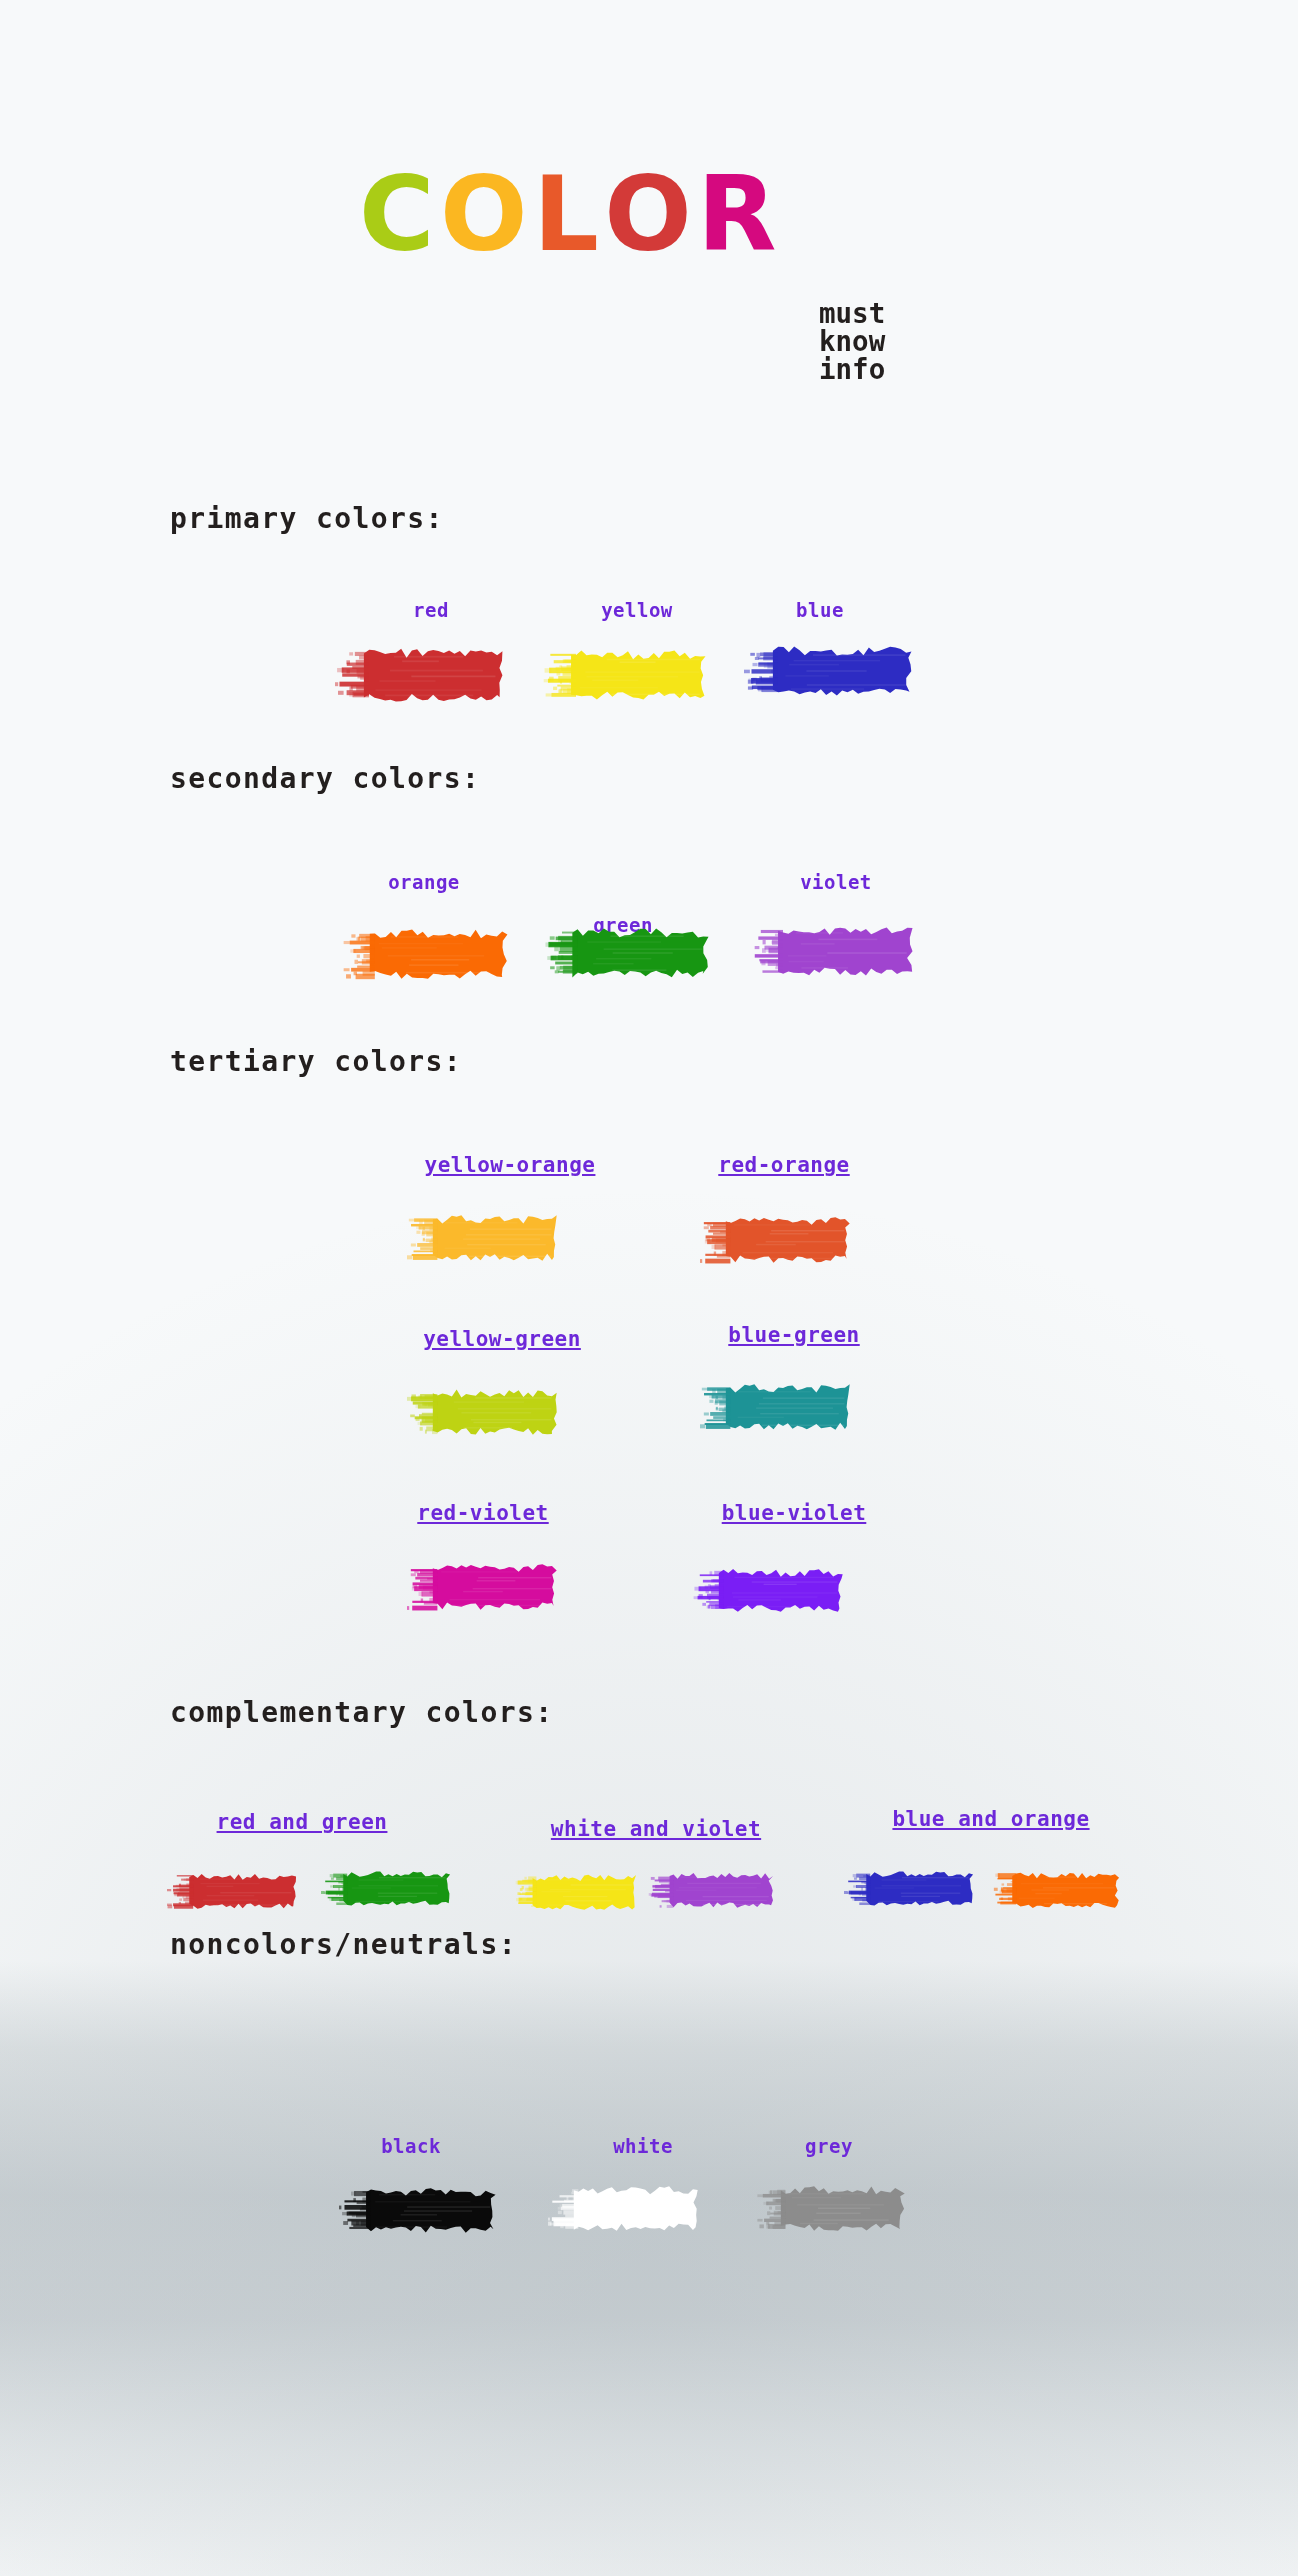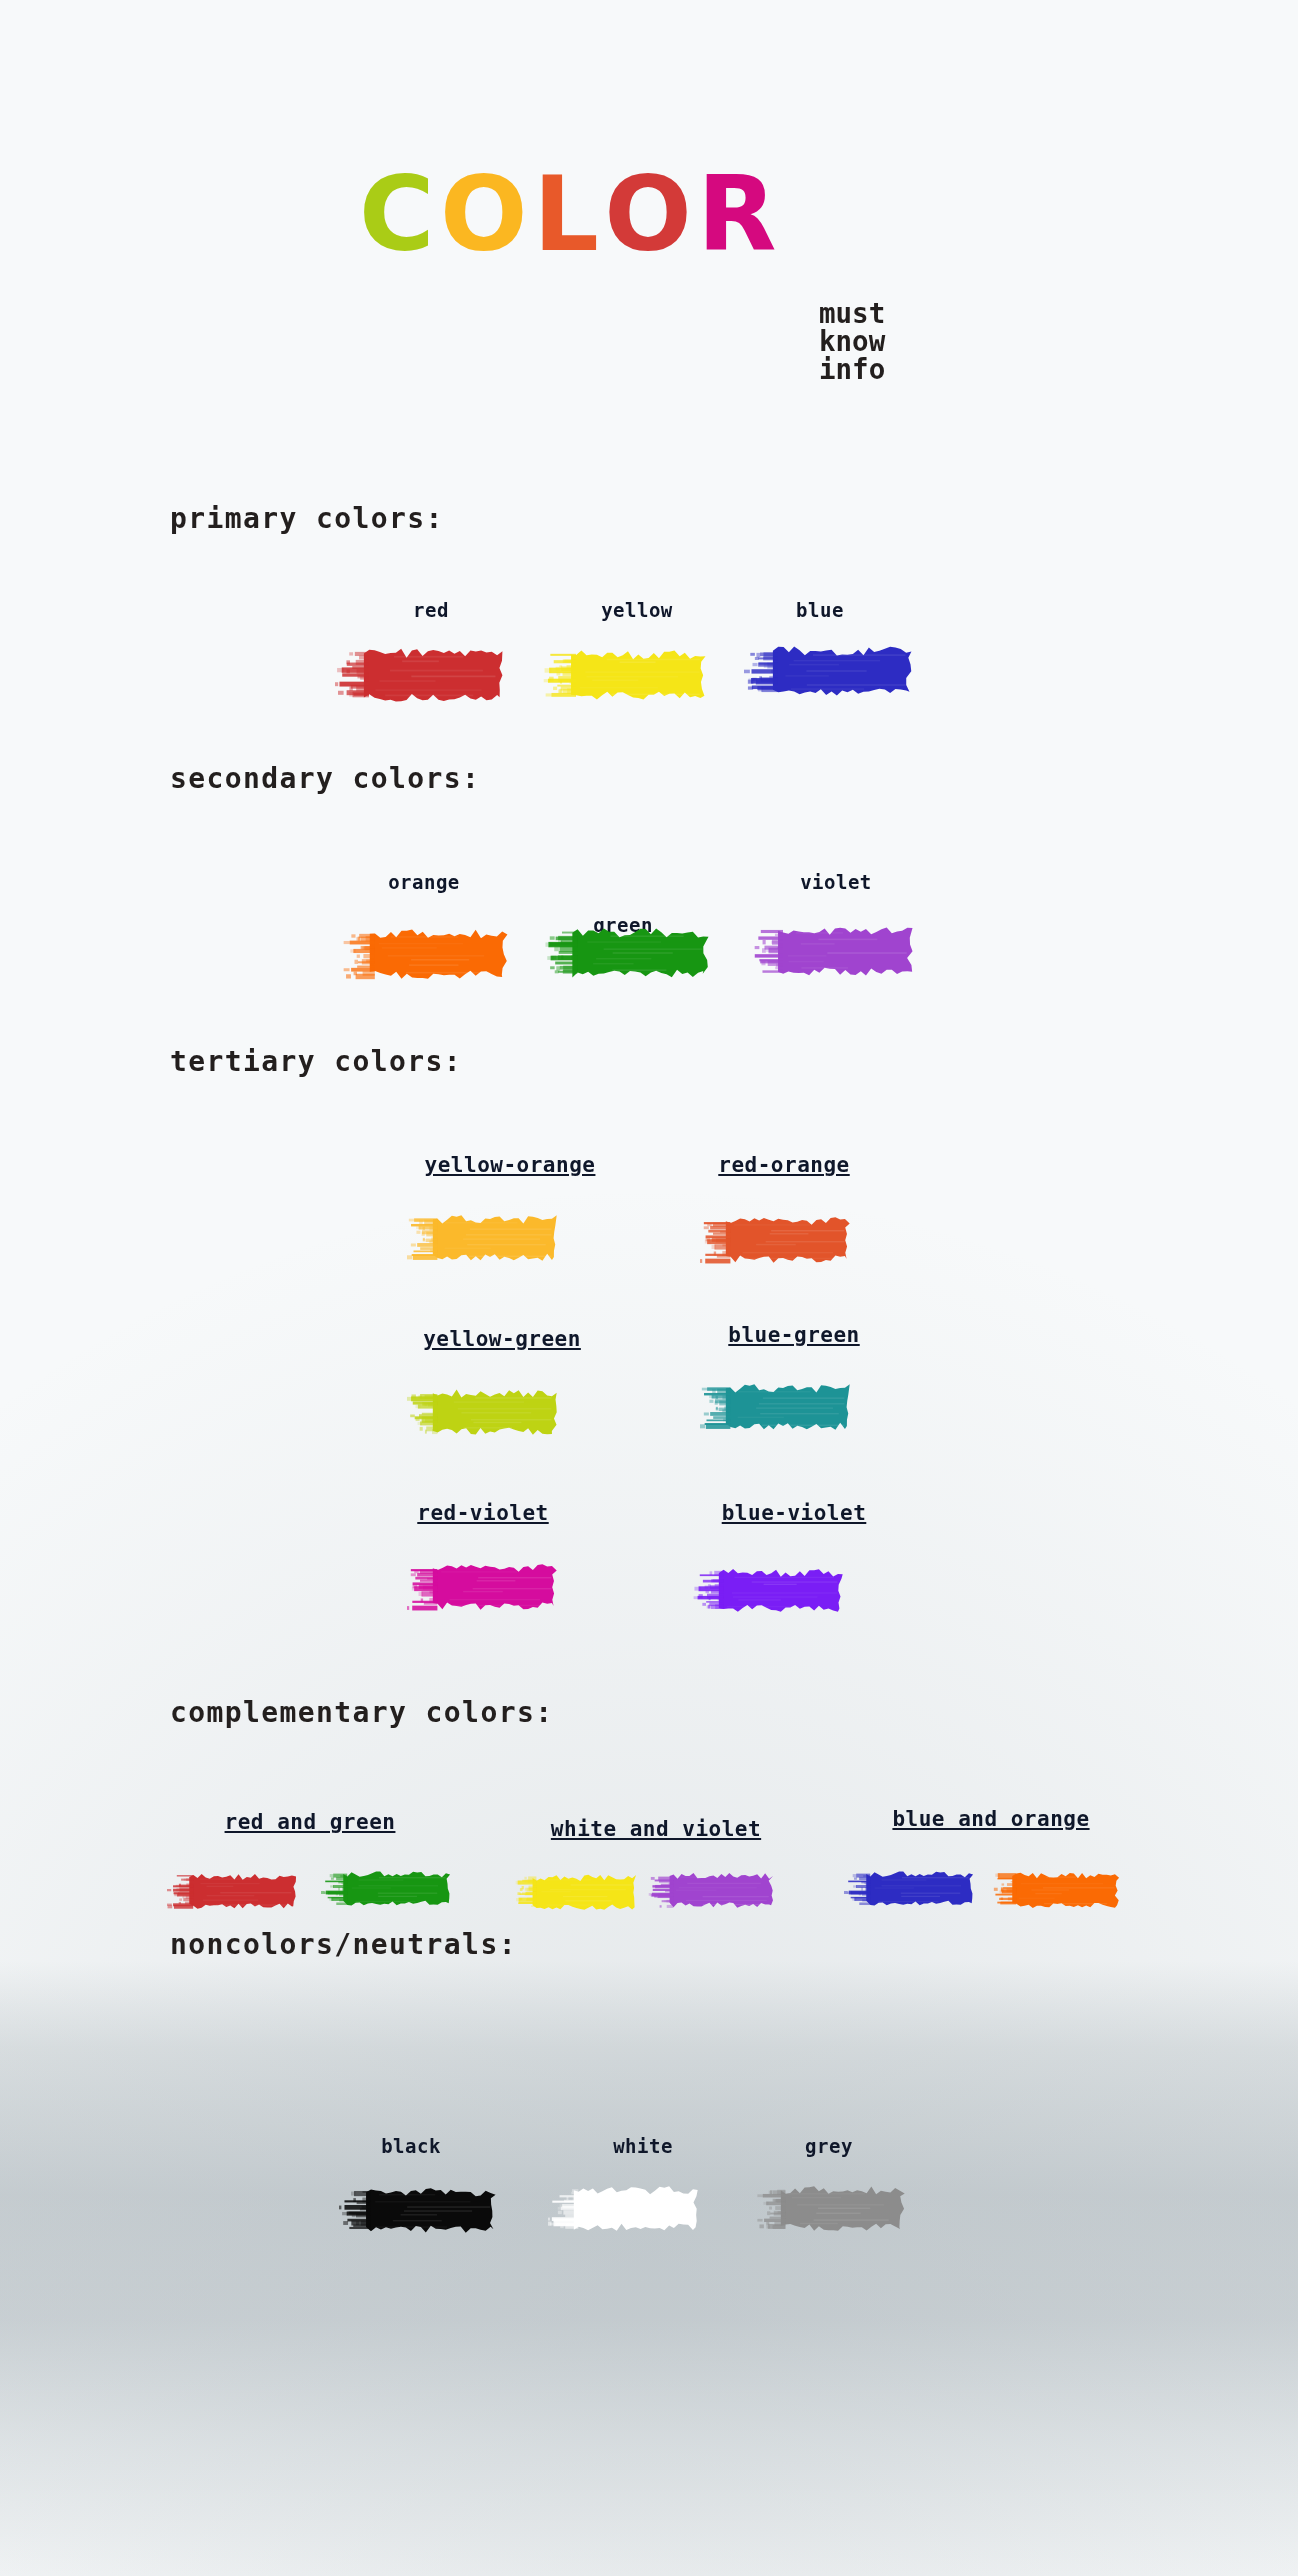--- a/index.html
+++ b/index.html
@@ -82,21 +82,21 @@
     letter-spacing:1.4px;
     white-space:nowrap;
   }
 
   
   .swatch-label {
     position:absolute;
     font-family:"DejaVu Sans Mono", monospace;
     font-weight:700;
     font-size:19px;
-    color:#0f172a;
+    color:#6d28d9;
     letter-spacing:0.5px;
     white-space:nowrap;
     text-align:center;
     transform:translateX(-50%);
   }
   .swatch-label.big { font-size:21px;text-decoration:underline; }
 
   
   .stroke {
     position:absolute;
@@ -595,21 +595,21 @@
         <rect x="77.1" y="18.1" width="36.1" height="1.5" fill="#ffffff" opacity="0.108"></rect>
         <rect x="42.5" y="27.5" width="115.2" height="1.5" fill="#ffffff" opacity="0.050"></rect>
         <rect x="43.7" y="31.8" width="92.2" height="1.5" fill="#ffffff" opacity="0.052"></rect>
         <rect x="49.6" y="35.1" width="46.3" height="1.5" fill="#ffffff" opacity="0.062"></rect>
         <rect x="37.0" y="42.2" width="78.7" height="1.5" fill="#ffffff" opacity="0.041"></rect>
       </svg>
     </div>
 
   <div class="section-heading" style="left:170px; top:1696px;">complementary colors:</div>
 
-  <div class="swatch-label big" style="left:310px; top:1810px;">red and green</div>
+  <div class="swatch-label big" style="left:302px; top:1810px;">red and green</div>
   <div class="swatch-label big" style="left:656px; top:1817px;">white and violet</div>
   <div class="swatch-label big" style="left:991px; top:1807px;">blue and orange</div>
 
   <div class="stroke" style="left:167px; top:1872px; width:131px; height:38px;">
       <svg viewBox="0 0 143 42" preserveAspectRatio="none">
         <path d="M 24.3 5.5 L 28.8 3.4 L 33.3 6.6 L 37.8 2.2 L 42.2 6.2 L 46.7 7.4 L 51.2 4.7 L 55.7 4.4 L 60.2 6.0 L 64.7 5.2 L 69.1 3.6 L 73.6 8.4 L 78.1 2.5 L 82.6 8.5 L 87.1 5.6 L 91.5 6.4 L 96.0 2.1 L 100.5 7.5 L 105.0 6.2 L 109.5 6.7 L 114.0 8.4 L 118.4 8.0 L 122.9 4.1 L 127.4 5.4 L 131.9 4.9 L 136.4 4.0 L 140.9 5.1 L 140.6 10.9 L 138.0 16.2 L 139.8 21.6 L 140.4 27.0 L 138.4 32.4 L 137.8 37.8 L 136.4 38.0 L 131.9 34.9 L 127.4 40.0 L 122.9 35.1 L 118.4 37.1 L 114.0 39.1 L 109.5 39.2 L 105.0 39.0 L 100.5 36.0 L 96.0 38.0 L 91.5 34.8 L 87.1 35.5 L 82.6 40.1 L 78.1 35.0 L 73.6 40.0 L 69.1 37.1 L 64.7 38.7 L 60.2 35.6 L 55.7 36.7 L 51.2 36.7 L 46.7 37.4 L 42.2 36.2 L 37.8 39.5 L 33.3 40.6 L 28.8 37.4 L 24.3 35.3 Z" fill="#cc2e30"></path>
         <rect x="10.7" y="3.4" width="17.9" height="1.6" fill="#cc2e30" opacity="0.70"></rect>
         <rect x="15.4" y="7.3" width="13.2" height="2.3" fill="#cc2e30" opacity="0.55"></rect>
         <rect x="20.8" y="7.0" width="7.8" height="2.9" fill="#cc2e30" opacity="0.39"></rect>
         <rect x="18.5" y="7.3" width="2.3" height="2.3" fill="#cc2e30" opacity="0.19"></rect>

